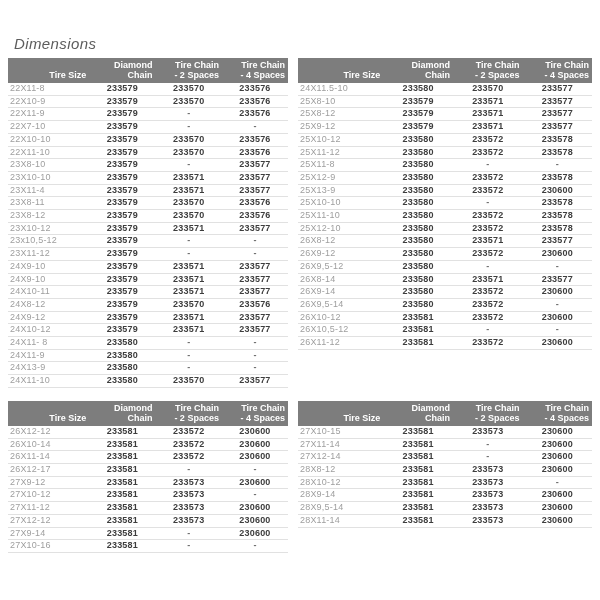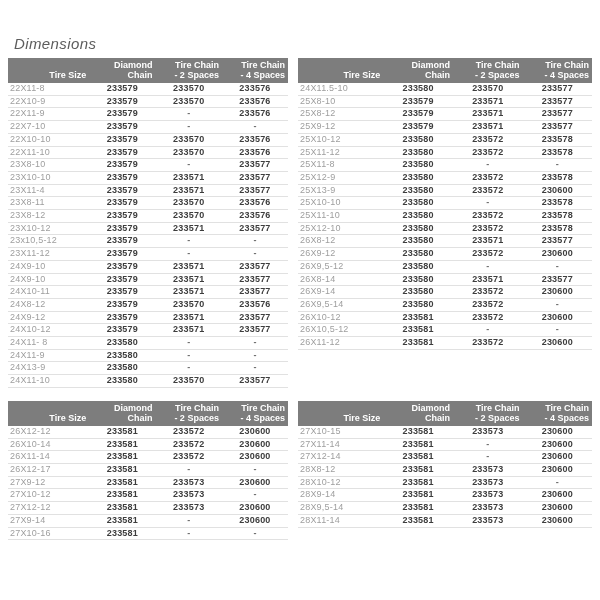--- a/index.html
+++ b/index.html
@@ -467,20 +467,26 @@
             <td class="part-num">233573</td>
             <td class="part-num">230600</td>
           </tr>
           <tr>
             <td class="tire-size">27X10-12</td>
             <td class="part-num">233581</td>
             <td class="part-num">233573</td>
             <td class="empty-val">-</td>
           </tr>
           <tr>
+            <td class="tire-size">27X11-12</td>
+            <td class="part-num">233581</td>
+            <td class="part-num">233573</td>
+            <td class="part-num">230600</td>
+          </tr>
+          <tr>
             <td class="tire-size">27X12-12</td>
             <td class="part-num">233581</td>
             <td class="part-num">233573</td>
             <td class="part-num">230600</td>
           </tr>
           <tr>
             <td class="tire-size">27X9-14</td>
             <td class="part-num">233581</td>
             <td class="empty-val">-</td>
             <td class="part-num">230600</td>

